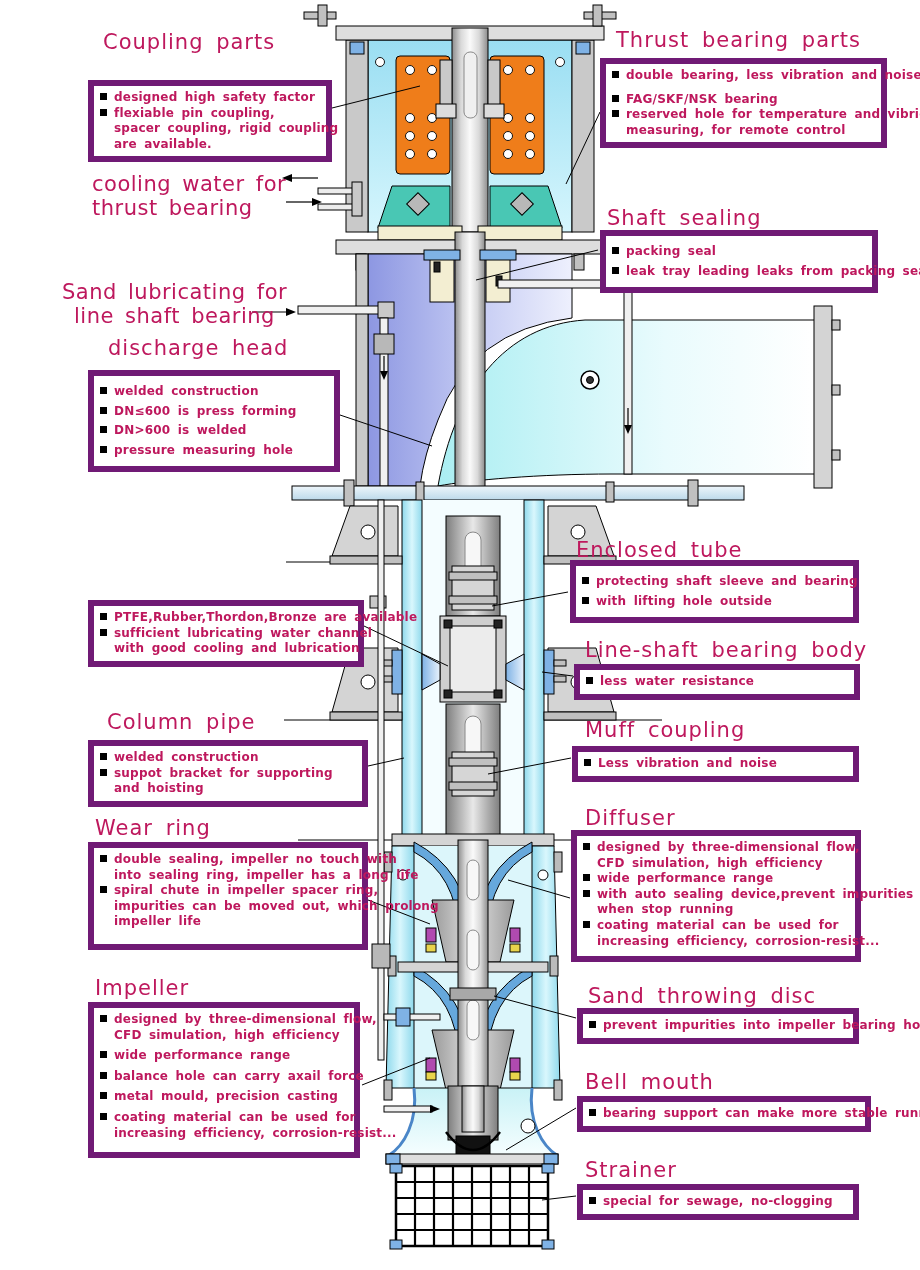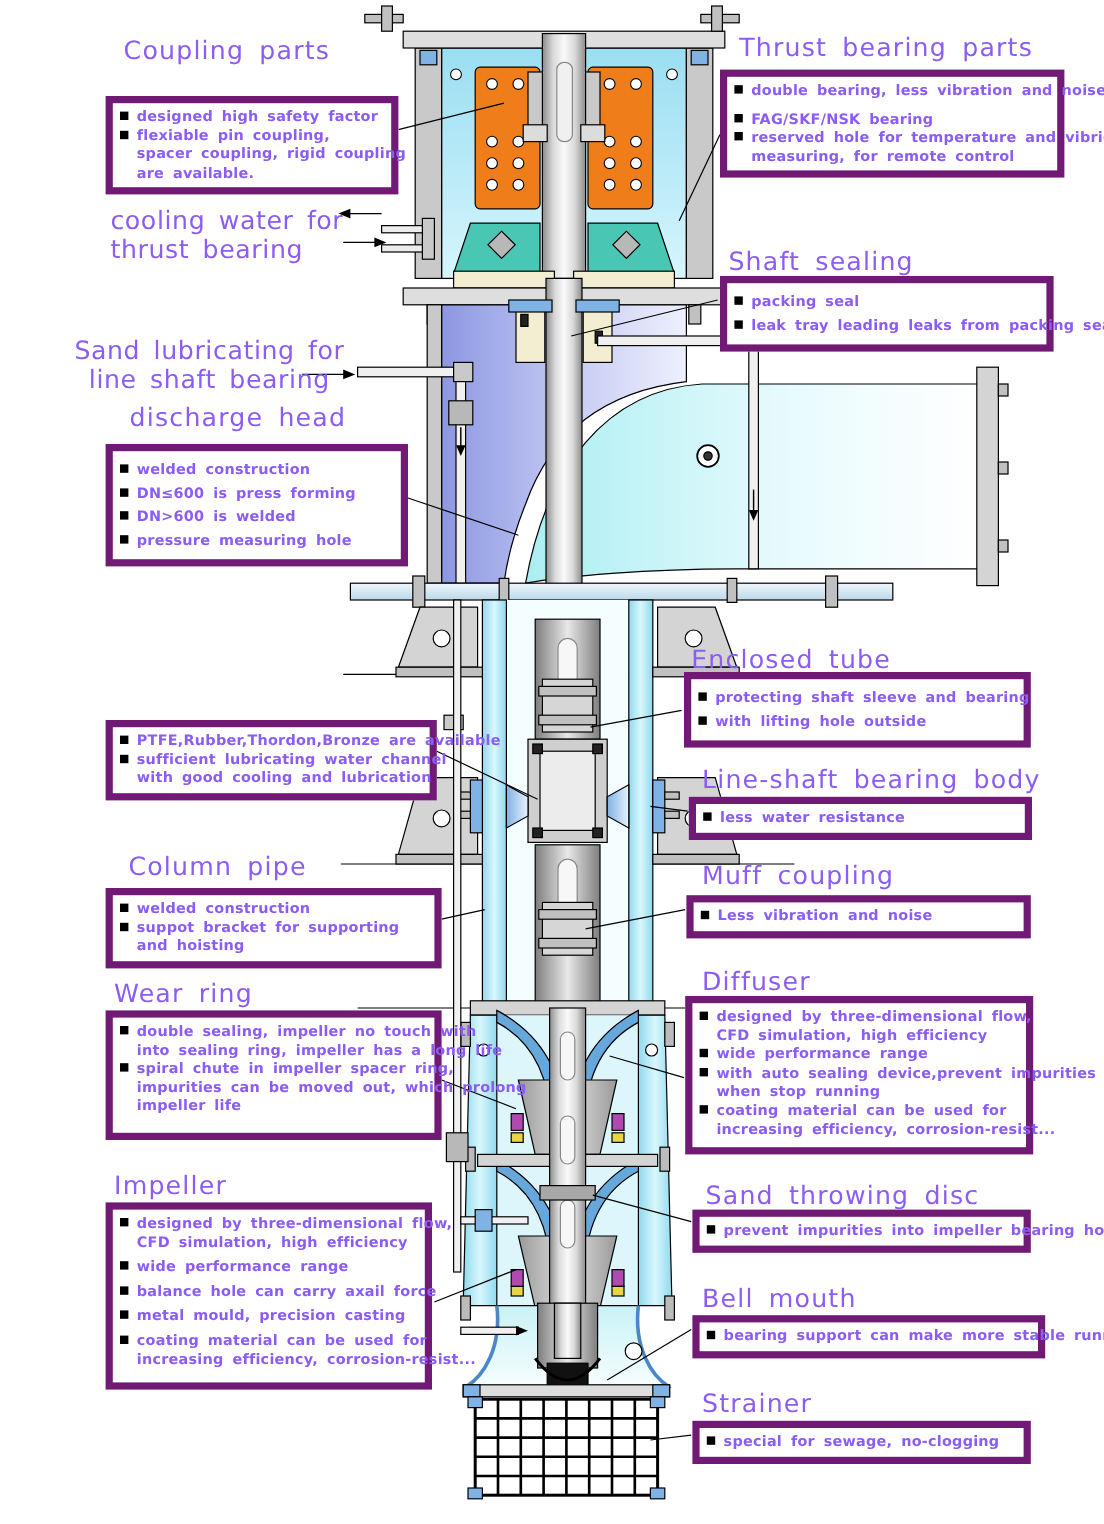--- a/index.html
+++ b/index.html
@@ -1,17 +1,17 @@
 <!DOCTYPE html>
 <html><head>
 <meta charset="utf-8">
 <style>
   html,body{margin:0;padding:0;background:#fff;}
   #page{position:relative;width:920px;height:1270px;background:#fff;overflow:hidden;
-        font-family:"DejaVu Sans",sans-serif;color:#8b5cf6;}
+        font-family:"DejaVu Sans",sans-serif;color:#be185d;}
   #pump-svg{position:absolute;left:0;top:0;z-index:0;}
   .callout{position:absolute;z-index:2;}
   .c-title{font-size:21px;font-weight:400;letter-spacing:1px;word-spacing:5px;white-space:nowrap;}
   .c-box{border:6px solid #701a75;background:#fff;padding:4px 6px;box-sizing:border-box;}
   .c-box ul{margin:0;padding:0;list-style:none;}
   .c-box li{font-size:12px;font-weight:bold;line-height:1.3;white-space:nowrap;
             letter-spacing:.2px;word-spacing:3px;}
   .c-box li.b::before{content:"";display:inline-block;width:7px;height:7px;background:#000;
             margin-right:7px;vertical-align:1px;}
   .c-box li.c{padding-left:14px;}

